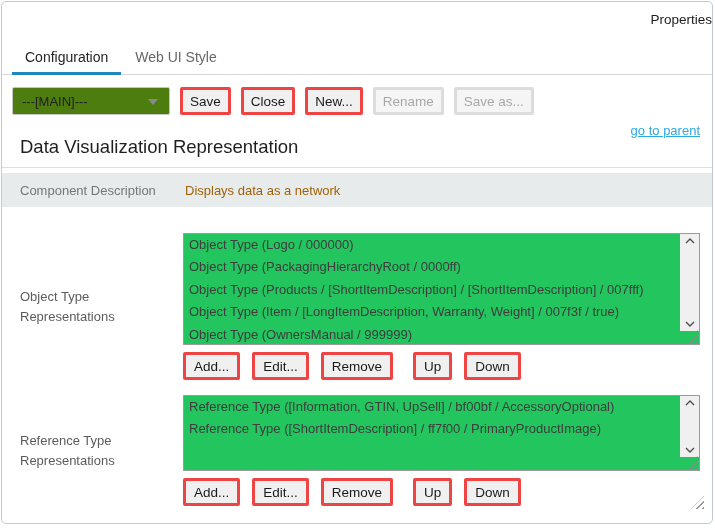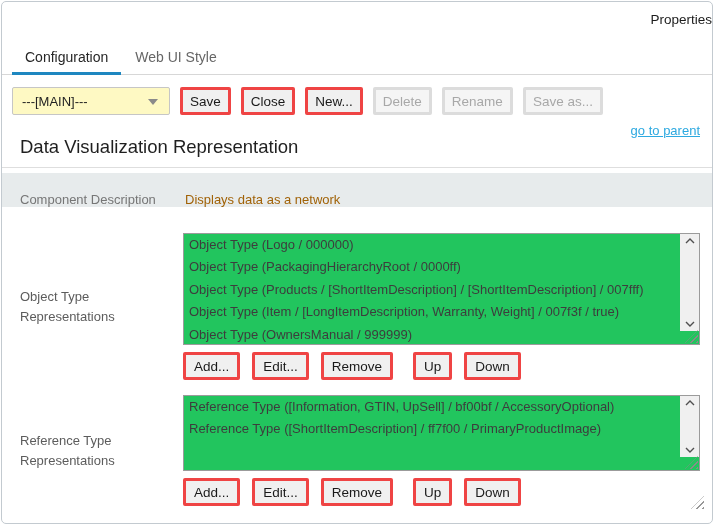--- a/index.html
+++ b/index.html
@@ -22,21 +22,21 @@
   .tab {
     padding: 8px 13px 7px; font-size: 14px; color: #666;
     border-bottom: 3px solid transparent; margin-bottom: -1px; cursor: default;
   }
   .tab.active { color: #262626; border-bottom-color: #1e87c0; }
   .tab + .tab { margin-left: 1px; }
 
   .toolbar { display: flex; align-items: center; gap: 10px; margin: 12px 10px 0 10px; }
   .select {
     position: relative; width: 158px; height: 28px;
-    border: 1px solid #c6c6c6; border-radius: 2px; background: #fef9c3;
+    border: 1px solid #c6c6c6; border-radius: 2px; background: #4d7c0f;
     font-size: 13px; color: #222; display: flex; align-items: center;
     padding-left: 9px;
   }
   .select .arrow {
     position: absolute; right: 11px; top: 11px;
     width: 0; height: 0;
     border-left: 5px solid transparent; border-right: 5px solid transparent;
     border-top: 6px solid #8a8a8a;
   }
   .btn {
@@ -47,21 +47,21 @@
   .btn:disabled { color: #a8a8a8; border-color: #dcdcdc; background: #f5f5f5; }
 
   .parent-link-row { text-align: right; margin: 6px 12px 0 0; height: 15px; }
   .parent-link { font-size: 13px; color: #2da9e0; text-decoration: underline; cursor: pointer; }
 
   .heading { margin: 0 0 0 18px; font-size: 18.5px; font-weight: 400; color: #1f1f1f; }
   .heading-sep { border-bottom: 1px solid #dedede; margin-top: 9px; }
 
   .band {
     margin-top: 5px; height: 34px; background: #e7ebec;
-    display: flex; align-items: flex-end; font-size: 13px;
+    display: flex; align-items: center; font-size: 13px;
   }
   .band-label { margin-left: 18px; width: 147px; color: #767676; }
   .band-value { margin-left: 18px; color: #a16207; }
 
   .form-row { display: flex; }
   .form-row.first { margin-top: 26px; }
   .form-row.second { margin-top: 15px; }
   .form-label {
     width: 181px; padding-left: 18px;
     display: flex; align-items: center;
@@ -115,21 +115,20 @@
   </div>
 
   <div class="toolbar">
     <div class="select">
       <span>---[MAIN]---</span>
       <span class="arrow"></span>
     </div>
     <button class="btn">Save</button>
     <button class="btn">Close</button>
     <button class="btn">New...</button>
-    <button class="btn" disabled="">Delete</button>
     <button class="btn" disabled="">Rename</button>
     <button class="btn" disabled="">Save as...</button>
   </div>
 
   <div class="parent-link-row">
     <span class="parent-link">go to parent</span>
   </div>
 
   <h1 class="heading">Data Visualization Representation</h1>
   <div class="heading-sep"></div>

